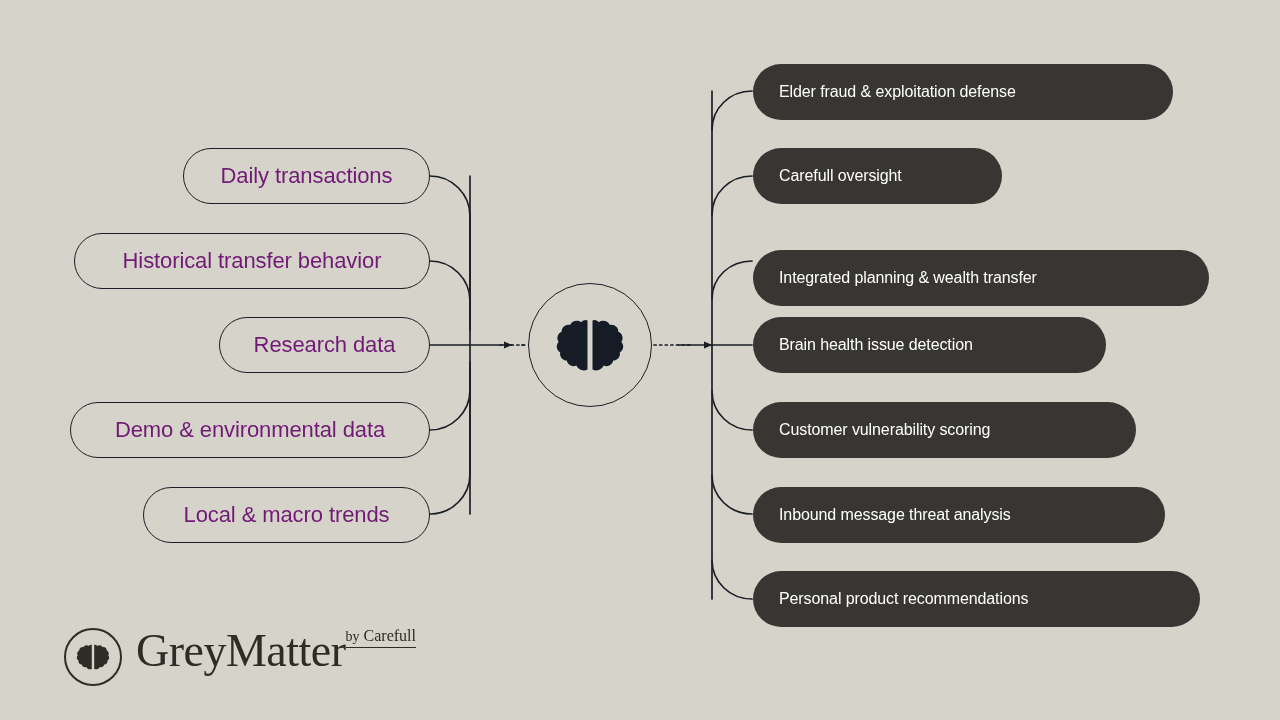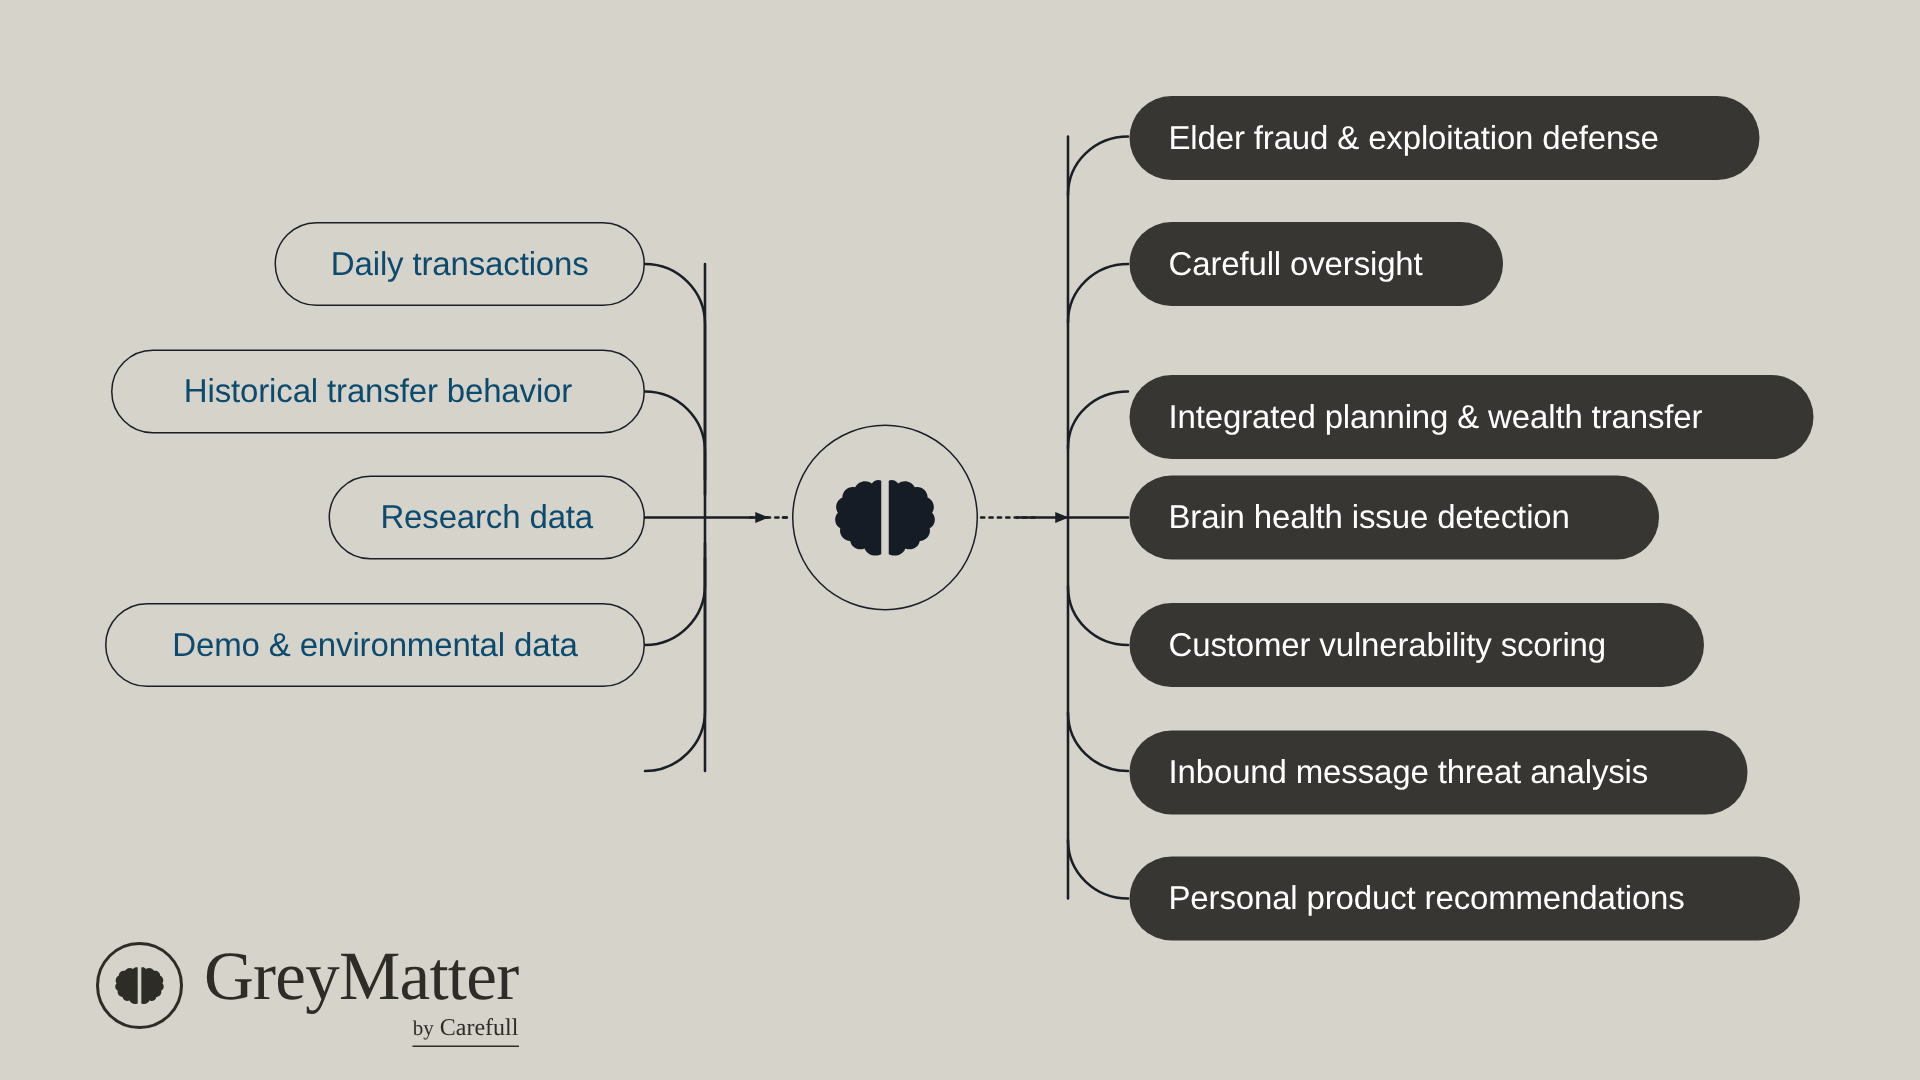--- a/index.html
+++ b/index.html
@@ -36,33 +36,33 @@
     display: flex;
     align-items: center;
     height: 56px;
     border-radius: 28px;
     box-sizing: border-box;
     white-space: nowrap;
   }
   .pill-left {
     border: 1.6px solid #1a1f26;
     background: transparent;
-    color: #0c4a6e;
+    color: #701a75;
     justify-content: center;
     padding: 0 24px;
     font-size: 22px;
     letter-spacing: -0.1px;
     text-align: center;
   }
   .pill-right {
     background: #383632;
     color: #ffffff;
     justify-content: flex-start;
     padding: 0 26px;
-    font-size: 22px;
+    font-size: 16px;
     letter-spacing: -0.1px;
   }
 
   
   #center-node {
     position: absolute;
     left: 528px;
     top: 283px;
     width: 124px;
     height: 124px;
@@ -89,22 +89,22 @@
     border-radius: 50%;
     box-sizing: border-box;
     display: flex;
     align-items: center;
     justify-content: center;
     margin-top: 2px;
   }
   #logo-text {
     margin-left: 14px;
     display: flex;
-    flex-direction: column;
-    align-items: flex-end;
+    flex-direction: row;
+    align-items: flex-start;
   }
   #logo-wordmark {
     font-family: "Liberation Serif", serif;
     font-size: 46px;
     line-height: 50px;
     color: #2e2c27;
     letter-spacing: -0.5px;
   }
   #logo-sub {
     font-family: "Liberation Serif", serif;
@@ -170,20 +170,23 @@
   </div>
 
   <div class="pill pill-left" style="left:219px; top:317px; width:211px;">
     <span>Research data</span>
   </div>
 
   <div class="pill pill-left" style="left:70px; top:402px; width:360px;">
     <span>Demo &amp; environmental data</span>
   </div>
 
+  <div class="pill pill-left" style="left:143px; top:487px; width:287px;">
+    <span>Local &amp; macro trends</span>
+  </div>
 
   <div id="center-node">
     <svg width="74" height="74" viewBox="0 0 74 74">
       <g fill="#161c26">
 
         <path d="M34.5,12.5 L34.5,61.5
                  C30.5,63.6 25.0,62.0 23.4,57.6
                  C19.3,59.4 14.6,57.0 13.8,52.6
                  C9.4,52.4 6.2,48.4 7.2,44.2
                  C3.4,42.2 2.6,37.0 5.6,33.9

